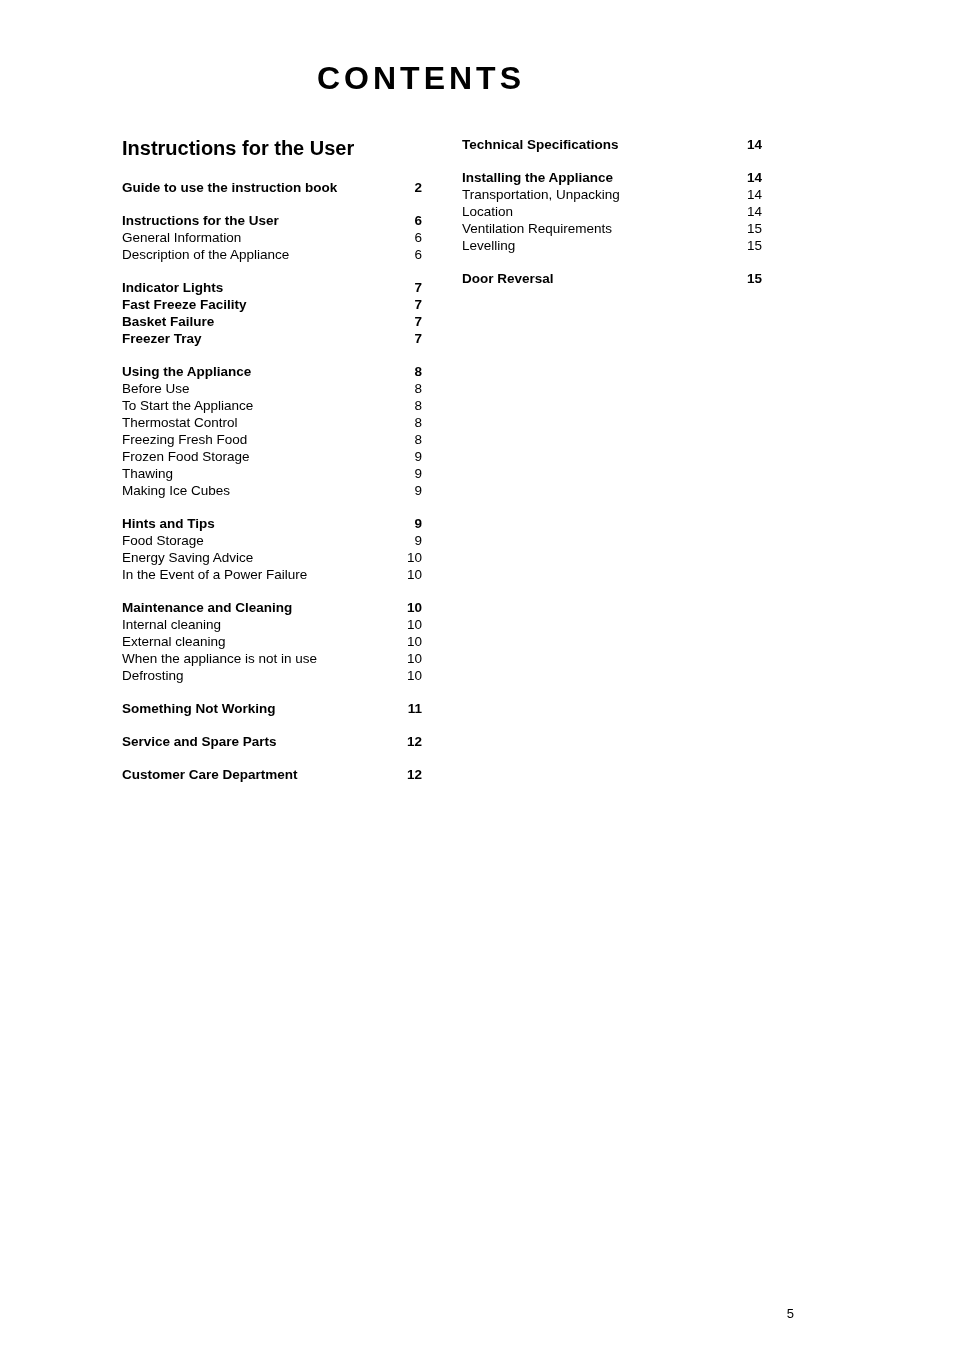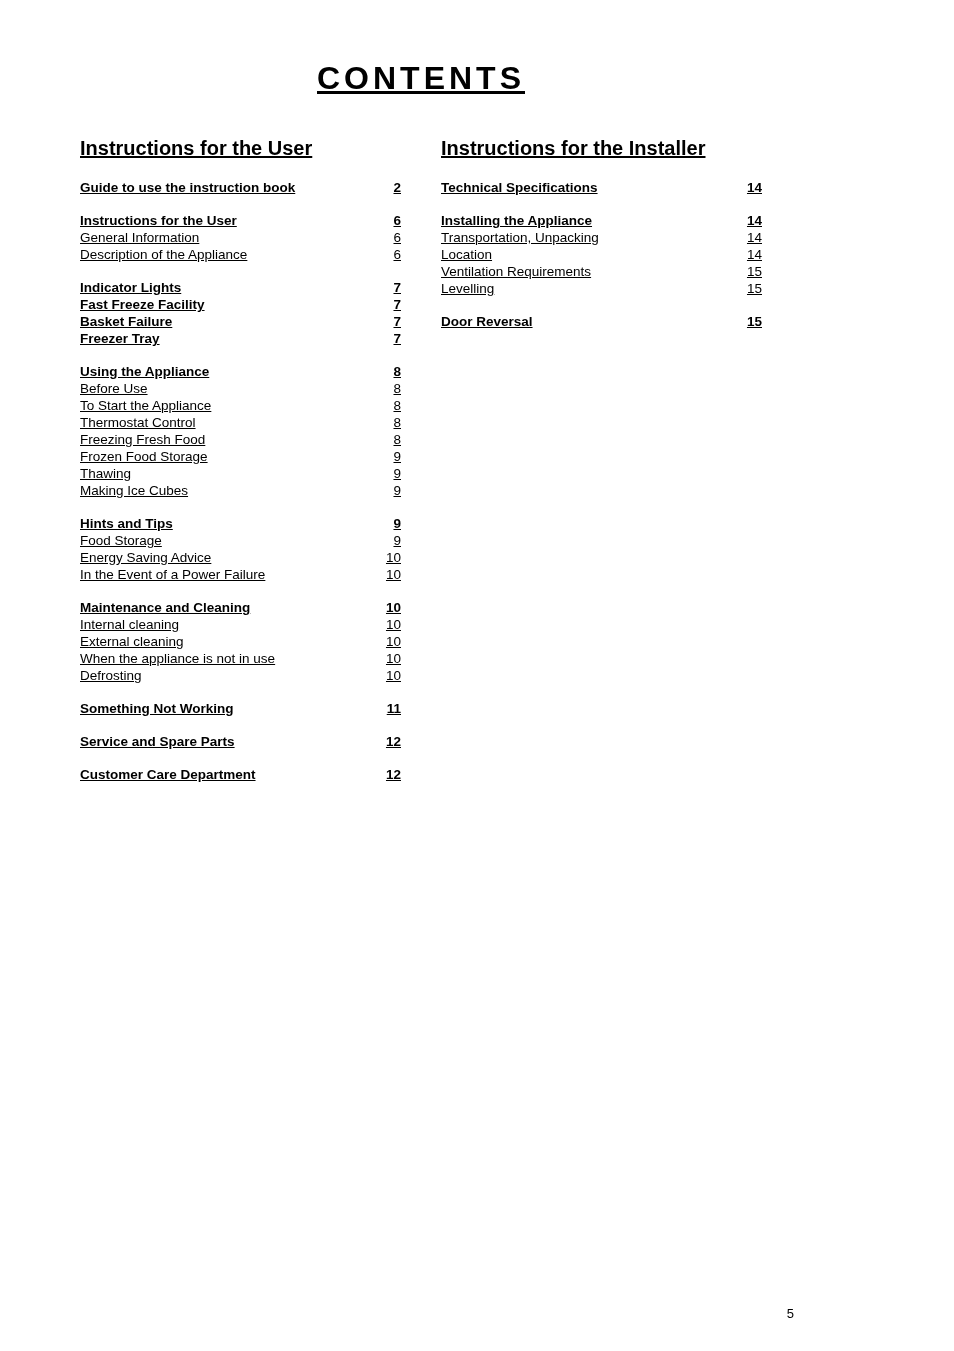--- a/index.html
+++ b/index.html
@@ -17,38 +17,38 @@
       min-height: 1351px;
       position: relative;
     }
 
     .page {
       width: 874px;
       min-height: 1351px;
       background: #ffffff;
       padding: 60px 112px 60px 80px;
       position: relative;
-      text-decoration: underline;
     }
 
     .page-title {
       text-align: center;
       font-size: 32px;
       font-weight: bold;
       letter-spacing: 4px;
       margin-bottom: 40px;
     }
 
     .two-col {
       display: flex;
       gap: 40px;
     }
 
     .col-left {
       flex: 1;
+      margin-left: 42px;
     }
 
     .col-right {
       flex: 1;
     }
 
     .section-heading {
       font-size: 20px;
       font-weight: bold;
       margin-bottom: 20px;
@@ -230,21 +230,20 @@
           <div class="toc-group">
             <div class="toc-entry bold-entry">
               <span class="entry-label">Customer Care Department</span>
               <span class="entry-page">12</span>
             </div>
           </div>
         </div>
     </div>
 
     <div class="col-right">
-      <h2 class="section-heading">Instructions for the Installer</h2>
       <div id="right-toc">
           <div class="toc-group">
             <div class="toc-entry bold-entry">
               <span class="entry-label">Technical Specifications</span>
               <span class="entry-page">14</span>
             </div>
           </div>
           <div class="toc-group">
             <div class="toc-entry bold-entry">
               <span class="entry-label">Installing the Appliance</span>

